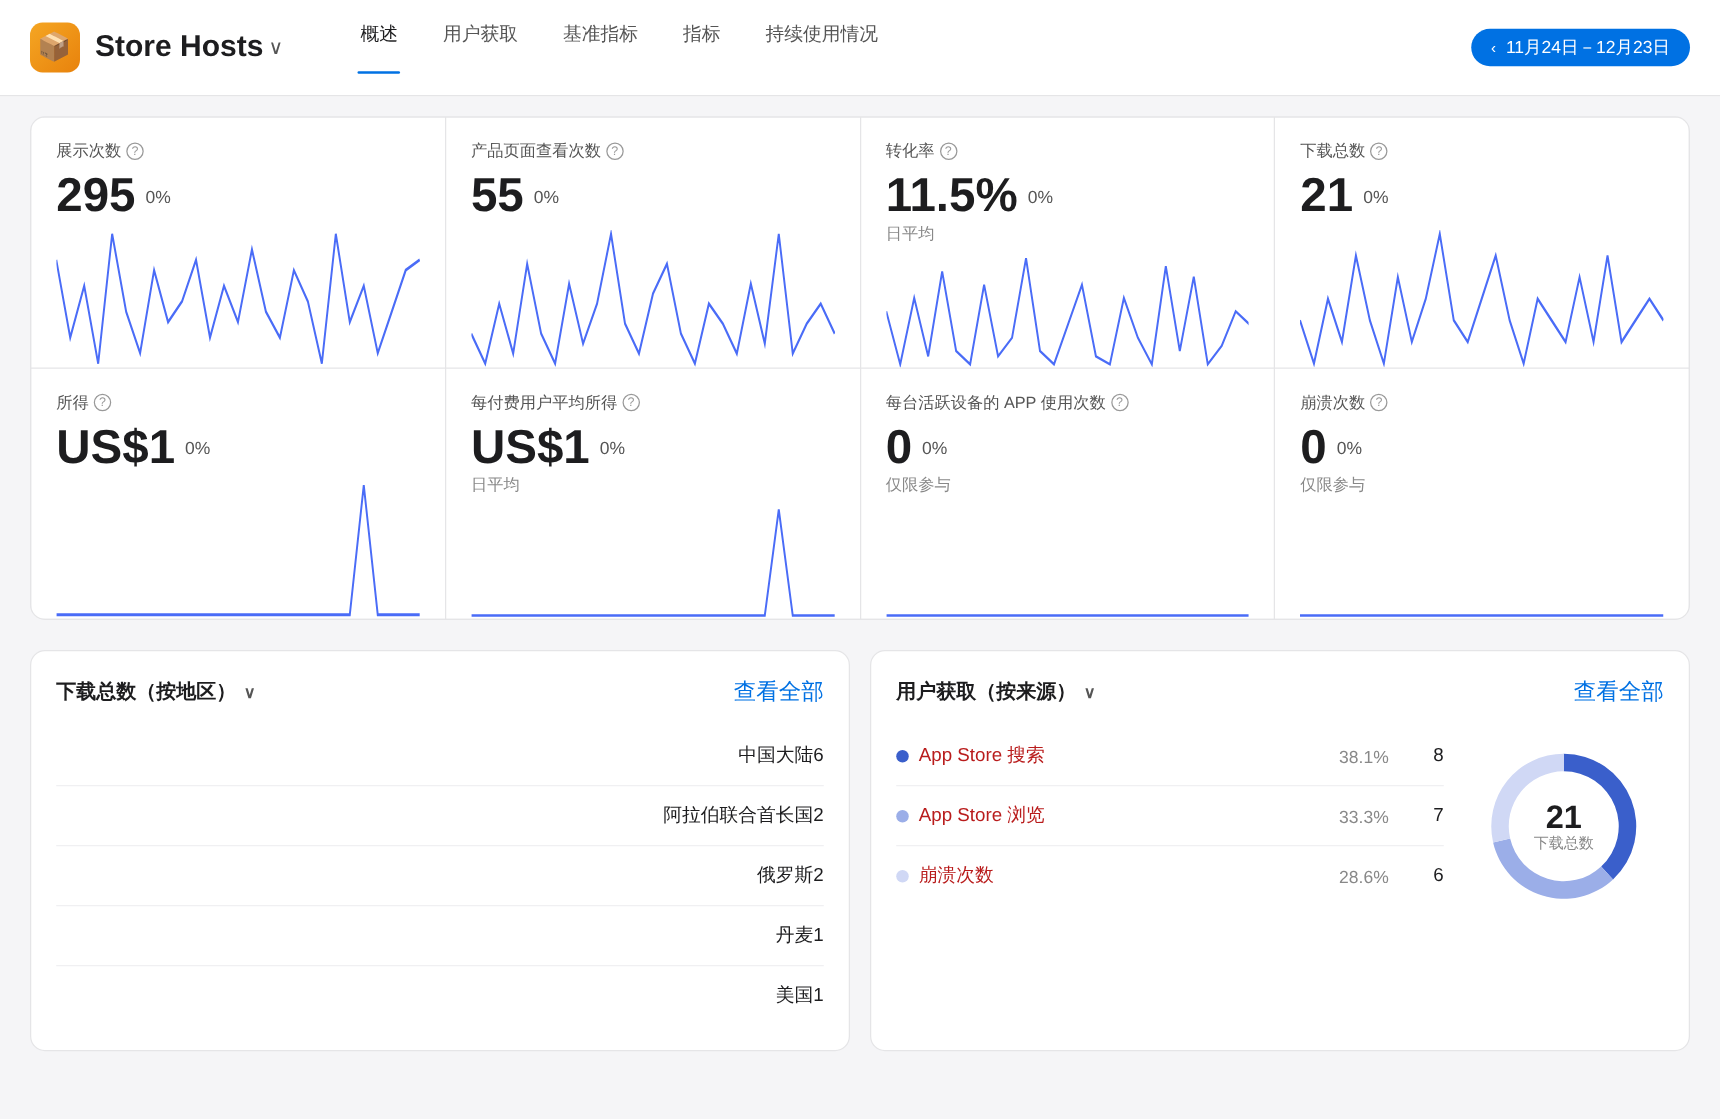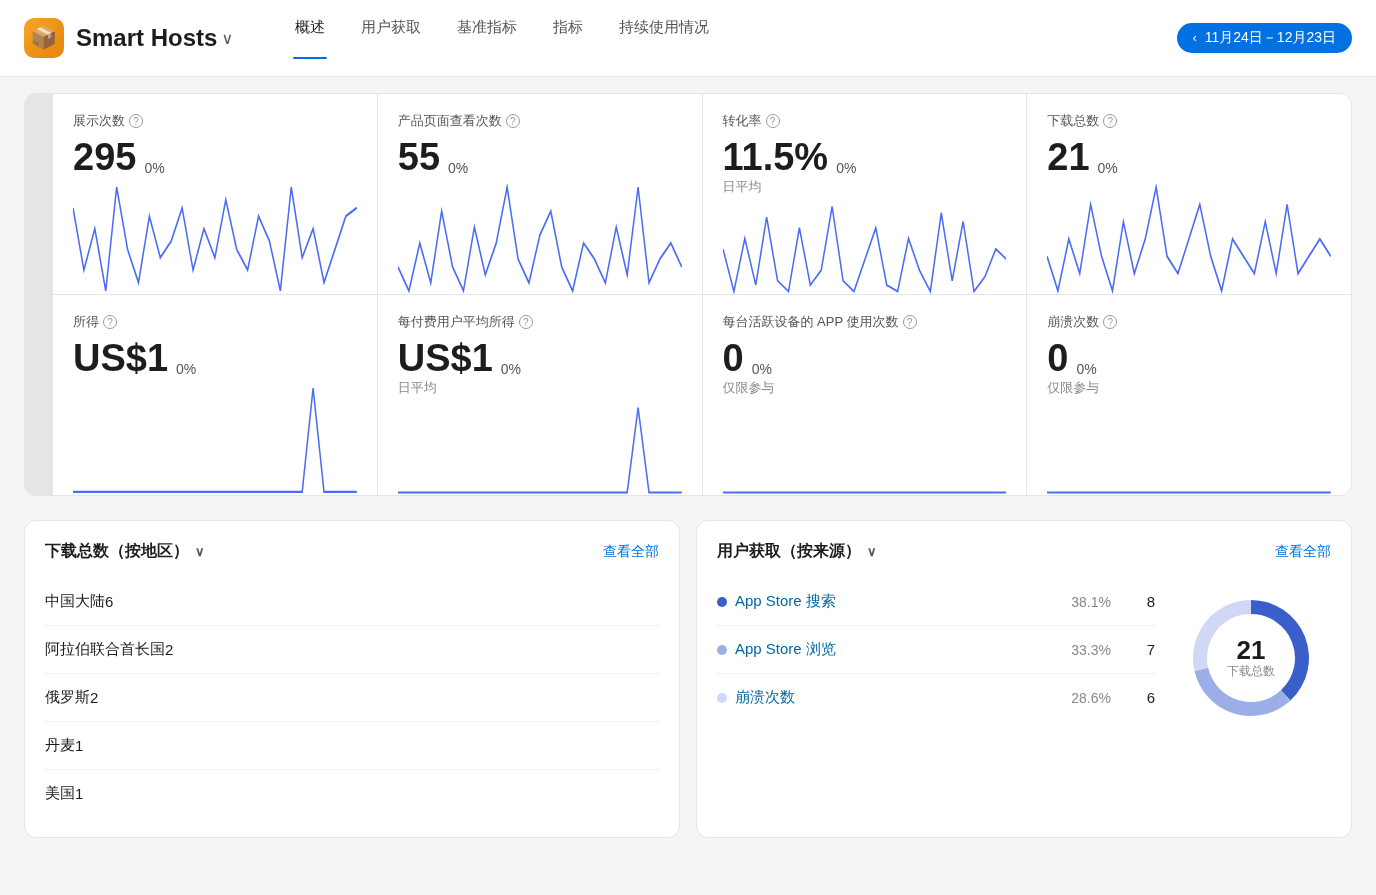--- a/index.html
+++ b/index.html
@@ -15,69 +15,69 @@
     .nav-item { font-size: 15px; color: #555; cursor: pointer; padding: 0 2px; padding-bottom: 22px; position: relative; text-decoration: none; }
     .nav-item.active { color: #1d1d1f; font-weight: 400; }
     .nav-item.active::after { content: ''; position: absolute; bottom: 0; left: 0; right: 0; height: 2px; background: #0071e3; border-radius: 1px; }
     .date-range { margin-left: auto; display: flex; align-items: center; background: #0071e3; color: #fff; border-radius: 20px; padding: 6px 16px; font-size: 14px; cursor: pointer; }
     .date-chevron { margin-right: 8px; font-size: 12px; }
 
     
     .main { padding: 16px 24px; }
 
     
-    .metrics-grid { display: grid; grid-template-columns: repeat(4, 1fr); gap: 1px; background: #e5e5e7; border: 1px solid #e5e5e7; border-radius: 12px; overflow: hidden; margin-bottom: 24px; padding-left: 28px; }
+    .metrics-grid { display: grid; grid-template-columns: repeat(4, 1fr); gap: 1px; background: #e5e5e7; border: 1px solid #e5e5e7; border-radius: 12px; overflow: hidden; margin-bottom: 24px; }
     .metric-card { background: #fff; padding: 18px 20px 0; min-height: 200px; display: flex; flex-direction: column; }
     .metric-label { font-size: 13px; color: #555; display: flex; align-items: center; gap: 4px; margin-bottom: 8px; }
     .metric-help { width: 14px; height: 14px; border: 1px solid #999; border-radius: 50%; display: flex; align-items: center; justify-content: center; font-size: 10px; color: #999; cursor: pointer; }
-    .metric-value { display: flex; align-items: flex-end; gap: 8px; }
+    .metric-value { display: flex; align-items: center; gap: 8px; }
     .metric-number { font-size: 38px; font-weight: 700; color: #1d1d1f; line-height: 1; }
     .metric-percent { font-size: 14px; color: #555; }
     .metric-sub { font-size: 13px; color: #888; margin-top: 2px; }
     .chart-container { flex: 1; margin-top: 8px; position: relative; height: 80px; overflow: hidden; }
     svg.sparkline { width: 100%; height: 100%; }
 
     
     .bottom-section { display: grid; grid-template-columns: 1fr 1fr; gap: 16px; }
 
     .panel { background: #fff; border-radius: 12px; border: 1px solid #e5e5e7; padding: 20px; }
     .panel-header { display: flex; align-items: center; justify-content: space-between; margin-bottom: 16px; }
     .panel-title { font-size: 16px; font-weight: 600; display: flex; align-items: center; gap: 6px; }
     .panel-dropdown { color: #555; font-size: 13px; cursor: pointer; }
-    .view-all { color: #0071e3; font-size: 14px; cursor: pointer; }
-
-    .table-row { display: flex; align-items: center; justify-content: flex-start; padding: 14px 0; border-bottom: 1px solid #f0f0f2; }
+    .view-all { color: #0071e3; font-size: 18px; cursor: pointer; }
+
+    .table-row { display: flex; align-items: center; justify-content: flex-end; padding: 14px 0; border-bottom: 1px solid #f0f0f2; }
     .table-row:last-child { border-bottom: none; }
     .row-label { font-size: 15px; color: #1d1d1f; }
     .row-value { font-size: 15px; color: #1d1d1f; }
 
     
     .source-panel { display: flex; gap: 16px; }
     .source-list { flex: 1; }
     .source-row { display: flex; align-items: center; padding: 14px 0; border-bottom: 1px solid #f0f0f2; gap: 8px; }
     .source-row:last-child { border-bottom: none; }
     .source-dot { width: 10px; height: 10px; border-radius: 50%; flex-shrink: 0; }
-    .source-name { flex: 1; font-size: 15px; color: #0369a1; }
+    .source-name { flex: 1; font-size: 15px; color: #b91c1c; }
     .source-pct { font-size: 14px; color: #888; margin-right: 16px; }
     .source-count { font-size: 15px; color: #1d1d1f; min-width: 20px; text-align: right; }
 
     
     .donut-container { width: 160px; height: 160px; position: relative; flex-shrink: 0; display: flex; align-items: center; justify-content: center; }
     .donut-center { position: absolute; text-align: center; }
     .donut-number { font-size: 26px; font-weight: 700; color: #1d1d1f; line-height: 1; }
     .donut-label { font-size: 12px; color: #888; }
   </style>
 </head>
 <body>
 
 <div class="header">
   <div class="app-icon">
     <span class="app-icon-inner">📦</span>
   </div>
-  <span class="app-title">Smart Hosts</span>
+  <span class="app-title">Store Hosts</span>
   <span class="dropdown-arrow" style="font-size:16px; margin-left:4px; cursor:pointer;">∨</span>
 
   <nav class="nav">
     <a class="nav-item active">概述</a>
     <a class="nav-item">用户获取</a>
     <a class="nav-item">基准指标</a>
     <a class="nav-item">指标</a>
     <a class="nav-item">持续使用情况</a>
   </nav>
 

